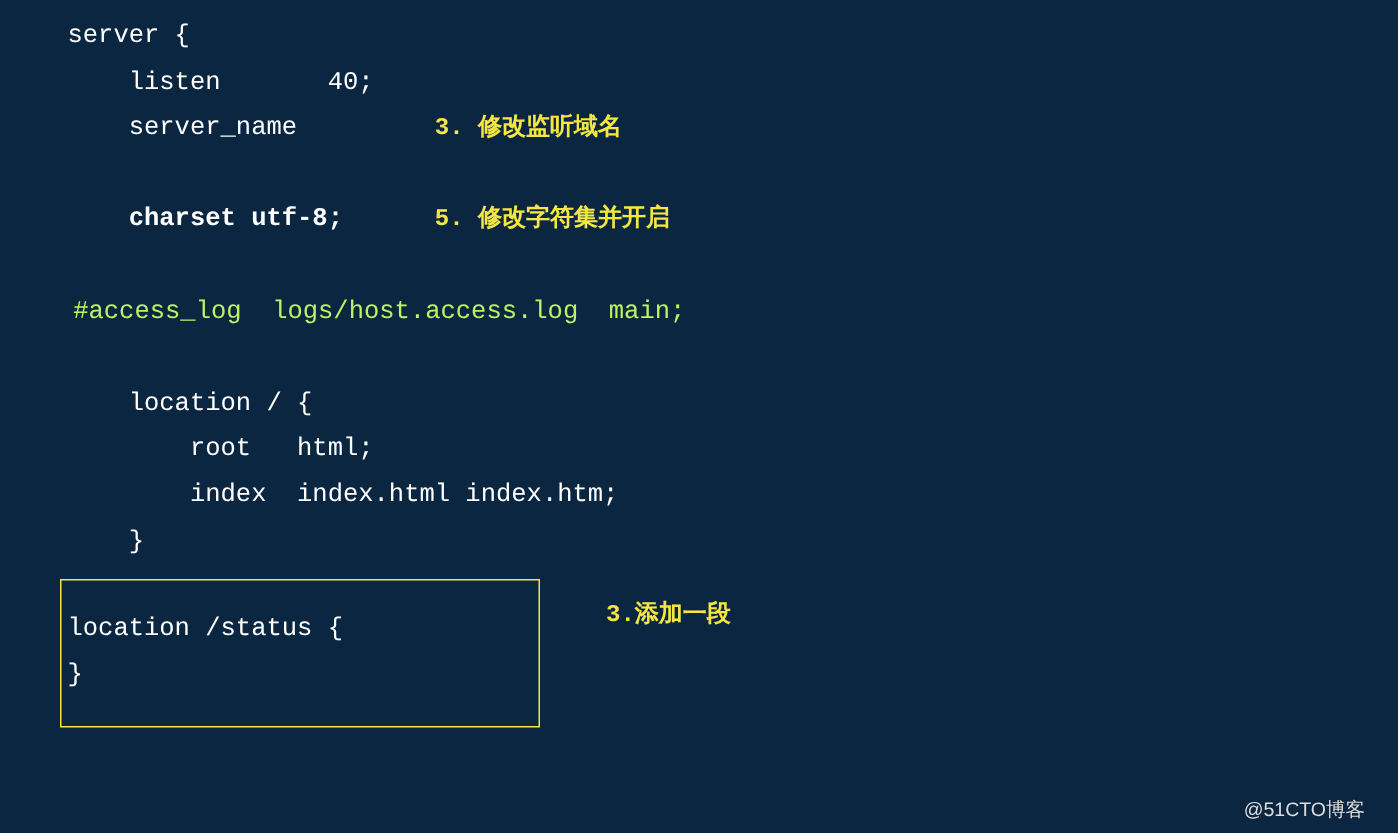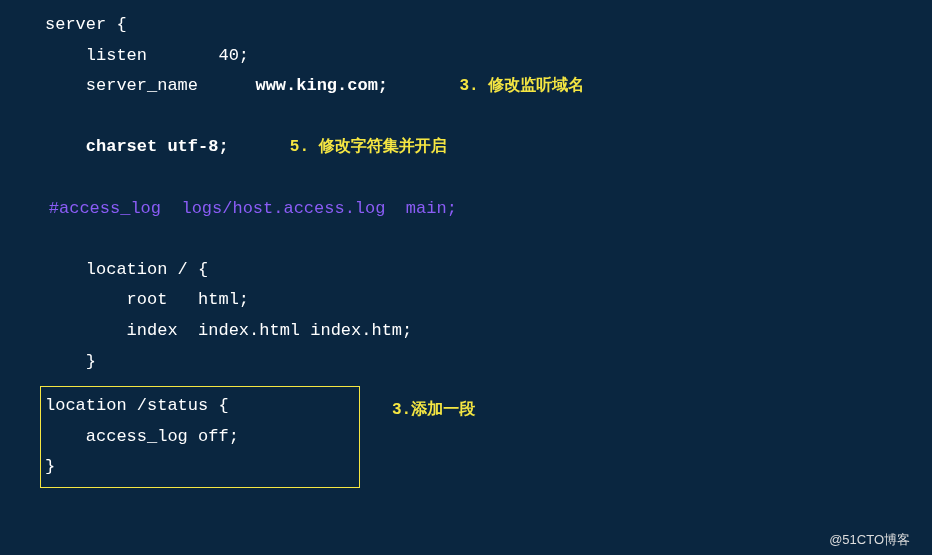--- a/index.html
+++ b/index.html
@@ -24,79 +24,78 @@
       align-items: baseline;
     }
     .code-text {
       color: #ffffff;
       margin-left: 37px;
     }
     .bold {
       font-weight: bold;
     }
     .comment {
-      color: #8b5cf6;
+      color: #bef264;
     }
     .annotation {
       color: #f5e642;
       font-weight: bold;
       font-size: 16px;
     }
     .boxed-section {
       border: 1px solid #f5e642;
       display: inline-block;
-      padding: 4px 4px;
+      padding: 18px 4px;
       position: absolute;
       left: 40px;
       top: 386px;
       width: 320px;
     }
     .boxed-line {
       white-space: pre;
       color: #ffffff;
       line-height: 1.8;
     }
     .annotation-3 {
       position: absolute;
-      left: 392px;
+      left: 404px;
       top: 396px;
       color: #f5e642;
       font-weight: bold;
       font-size: 16px;
     }
     .watermark {
       position: absolute;
       right: 22px;
       bottom: 4px;
       color: #dddddd;
       font-size: 13px;
       font-family: sans-serif;
     }
   </style>
 </head>
 <body>
 
 <div class="code-line"><span class="code-text">server {</span></div>
 <div class="code-line"><span class="code-text">    listen       40;</span></div>
 <div class="code-line">
-  <span class="code-text">    server_name  </span><span class="code-text bold">www.king.com;</span><span style="white-space:pre">       </span><span class="annotation">3. 修改监听域名</span>
+  <span class="code-text">    server_name  </span><span style="white-space:pre">       </span><span class="annotation">3. 修改监听域名</span>
 </div>
 <div class="code-line"><span class="code-text"></span>&nbsp;</div>
 <div class="code-line">
   <span class="code-text bold">    charset utf-8;</span><span style="white-space:pre">      </span><span class="annotation">5. 修改字符集并开启</span>
 </div>
 <div class="code-line"><span class="code-text"></span>&nbsp;</div>
 <div class="code-line"><span class="comment">    #access_log  logs/host.access.log  main;</span></div>
 <div class="code-line"><span class="code-text"></span>&nbsp;</div>
 <div class="code-line"><span class="code-text">    location / {</span></div>
 <div class="code-line"><span class="code-text">        root   html;</span></div>
 <div class="code-line"><span class="code-text">        index  index.html index.htm;</span></div>
 <div class="code-line"><span class="code-text">    }</span></div>
 
 <div class="boxed-section">
   <div class="boxed-line">location /status {</div>
-  <div class="boxed-line">    access_log off;</div>
   <div class="boxed-line">}</div>
 </div>
 
 <div class="annotation-3">3.添加一段</div>
 
 <div class="watermark">@51CTO博客</div>
 
 </body></html>

